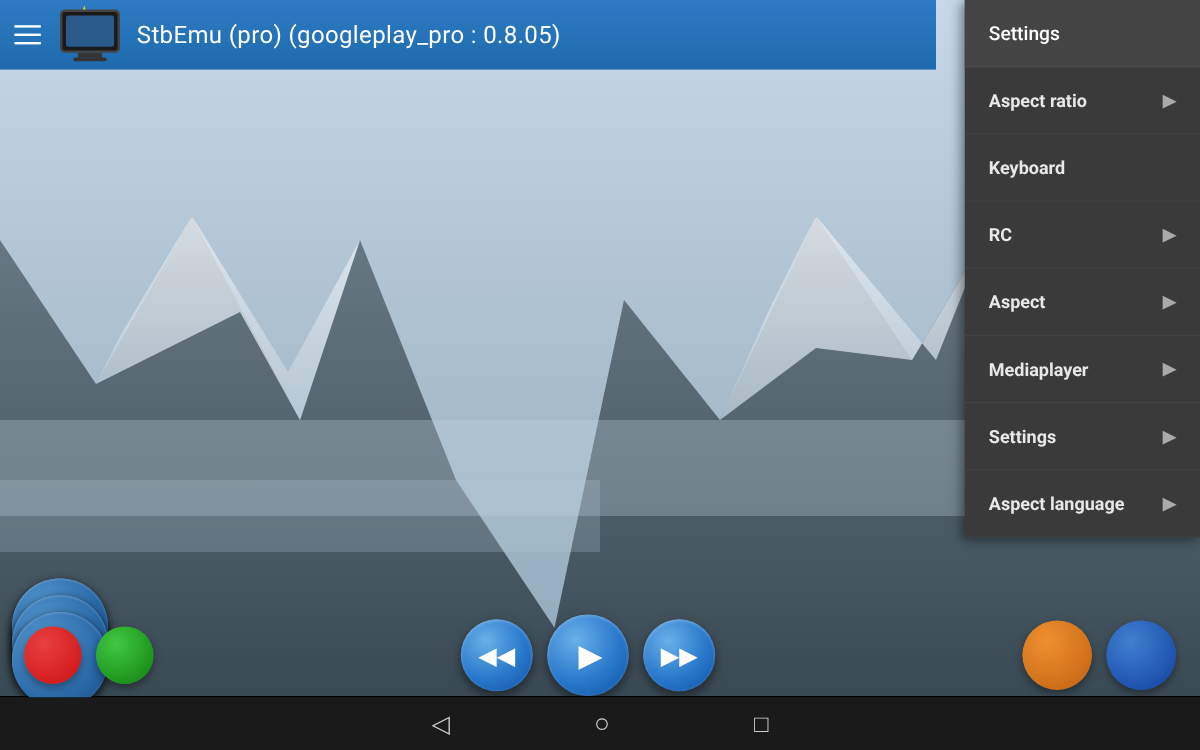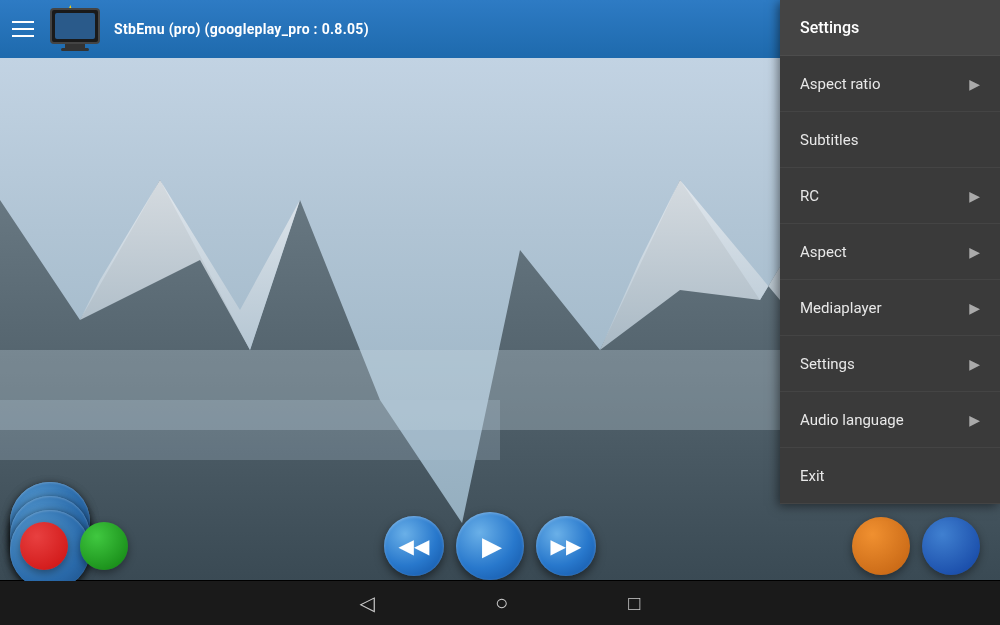--- a/index.html
+++ b/index.html
@@ -91,45 +91,45 @@
     .tv-base {
       width: 28px;
       height: 3px;
       background: #333;
       margin: 0 auto;
       border-radius: 2px;
     }
 
     #app-title {
       color: white;
-      font-size: 14px;
-      font-weight: 700;
+      font-size: 20px;
+      font-weight: 400;
       letter-spacing: 0.3px;
     }
 
     
     #dropdown-menu {
       position: absolute;
       top: 0;
       right: 0;
-      width: 220px;
+      width: 196px;
       background: #3a3a3a;
       z-index: 100;
       box-shadow: -2px 2px 10px rgba(0,0,0,0.5);
     }
 
     .menu-item {
       display: flex;
       align-items: center;
       justify-content: space-between;
       padding: 0 20px;
       height: 56px;
       color: #e8e8e8;
       font-size: 15px;
-      font-weight: 400;
+      font-weight: 700;
       cursor: pointer;
       border-bottom: 1px solid rgba(255,255,255,0.05);
     }
     .menu-item:first-child {
       background: #444;
       font-size: 16px;
       font-weight: 500;
       color: #fff;
     }
     .menu-item .chevron {
@@ -283,44 +283,41 @@
 
 <div id="dropdown-menu">
   <div class="menu-item">
     <span>Settings</span>
   </div>
   <div class="menu-item">
     <span>Aspect ratio</span>
     <span class="chevron">▶</span>
   </div>
   <div class="menu-item">
-    <span>Subtitles</span>
+    <span>Keyboard</span>
   </div>
   <div class="menu-item">
     <span>RC</span>
     <span class="chevron">▶</span>
   </div>
   <div class="menu-item">
     <span>Aspect</span>
     <span class="chevron">▶</span>
   </div>
   <div class="menu-item">
     <span>Mediaplayer</span>
     <span class="chevron">▶</span>
   </div>
   <div class="menu-item">
     <span>Settings</span>
     <span class="chevron">▶</span>
   </div>
   <div class="menu-item">
-    <span>Audio language</span>
-    <span class="chevron">▶</span>
-  </div>
-  <div class="menu-item">
-    <span>Exit</span>
+    <span>Aspect language</span>
+    <span class="chevron">▶</span>
   </div>
 </div>
 
 <div id="left-controls">
 
   <div style="display:flex; gap:14px; margin-bottom:14px;">
     <div class="ctrl-btn large">
       <span>PGUP</span>
     </div>
     <div class="ctrl-btn large">

